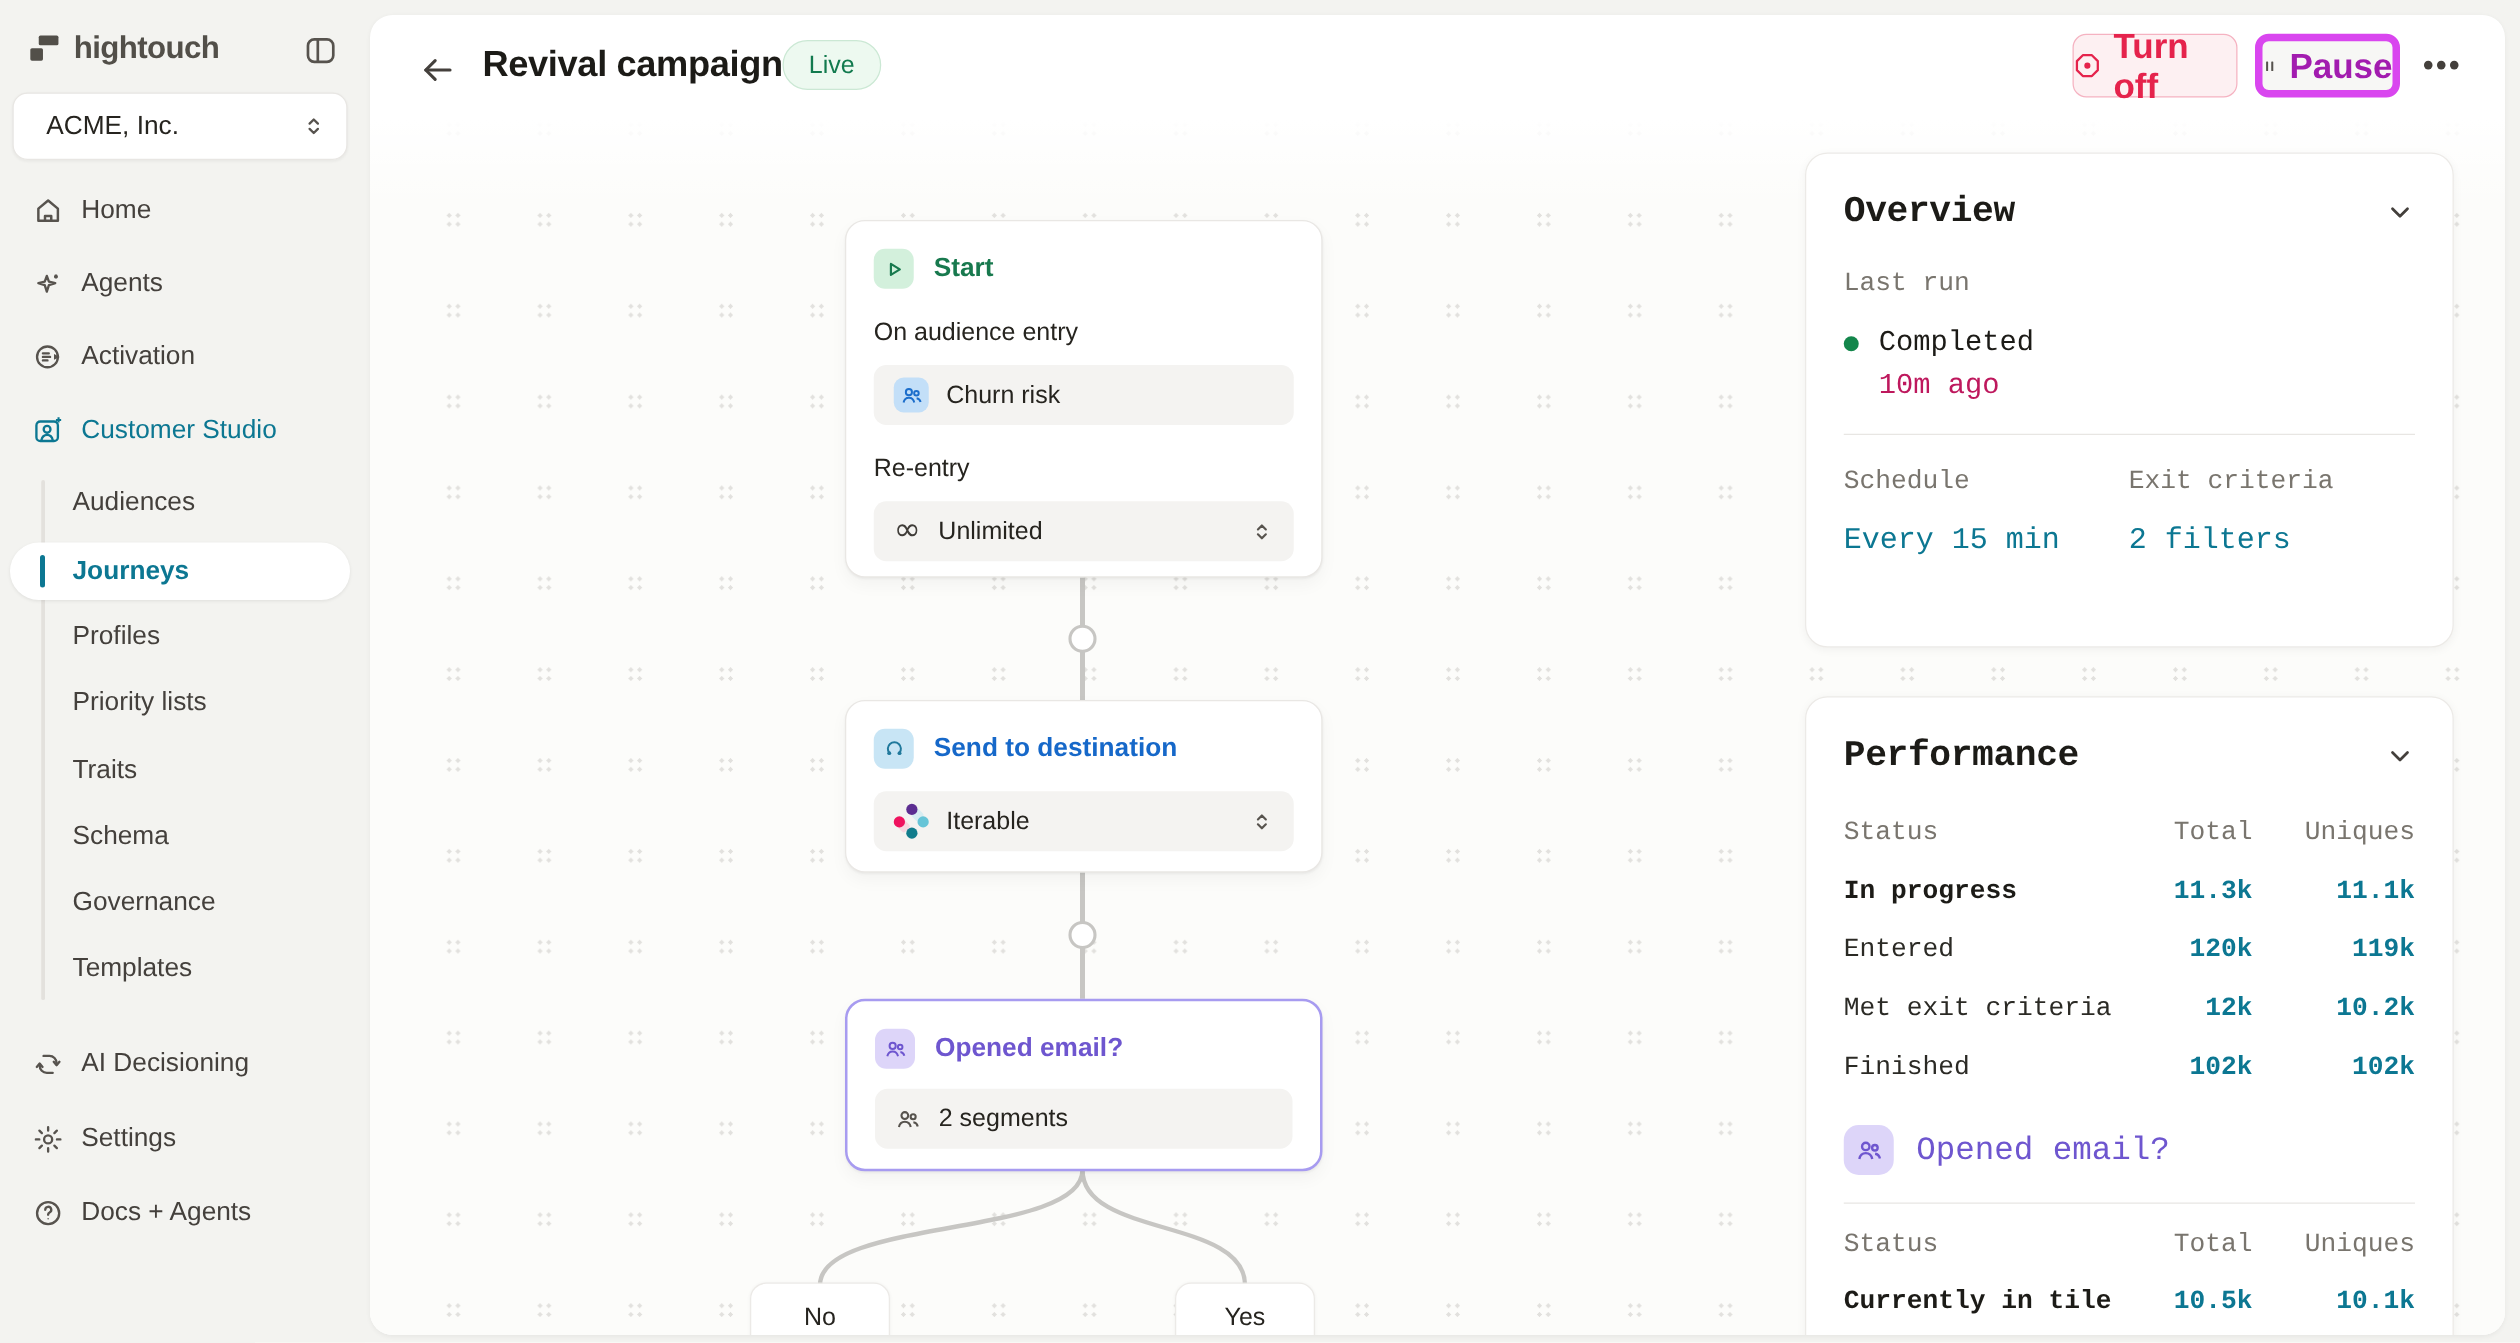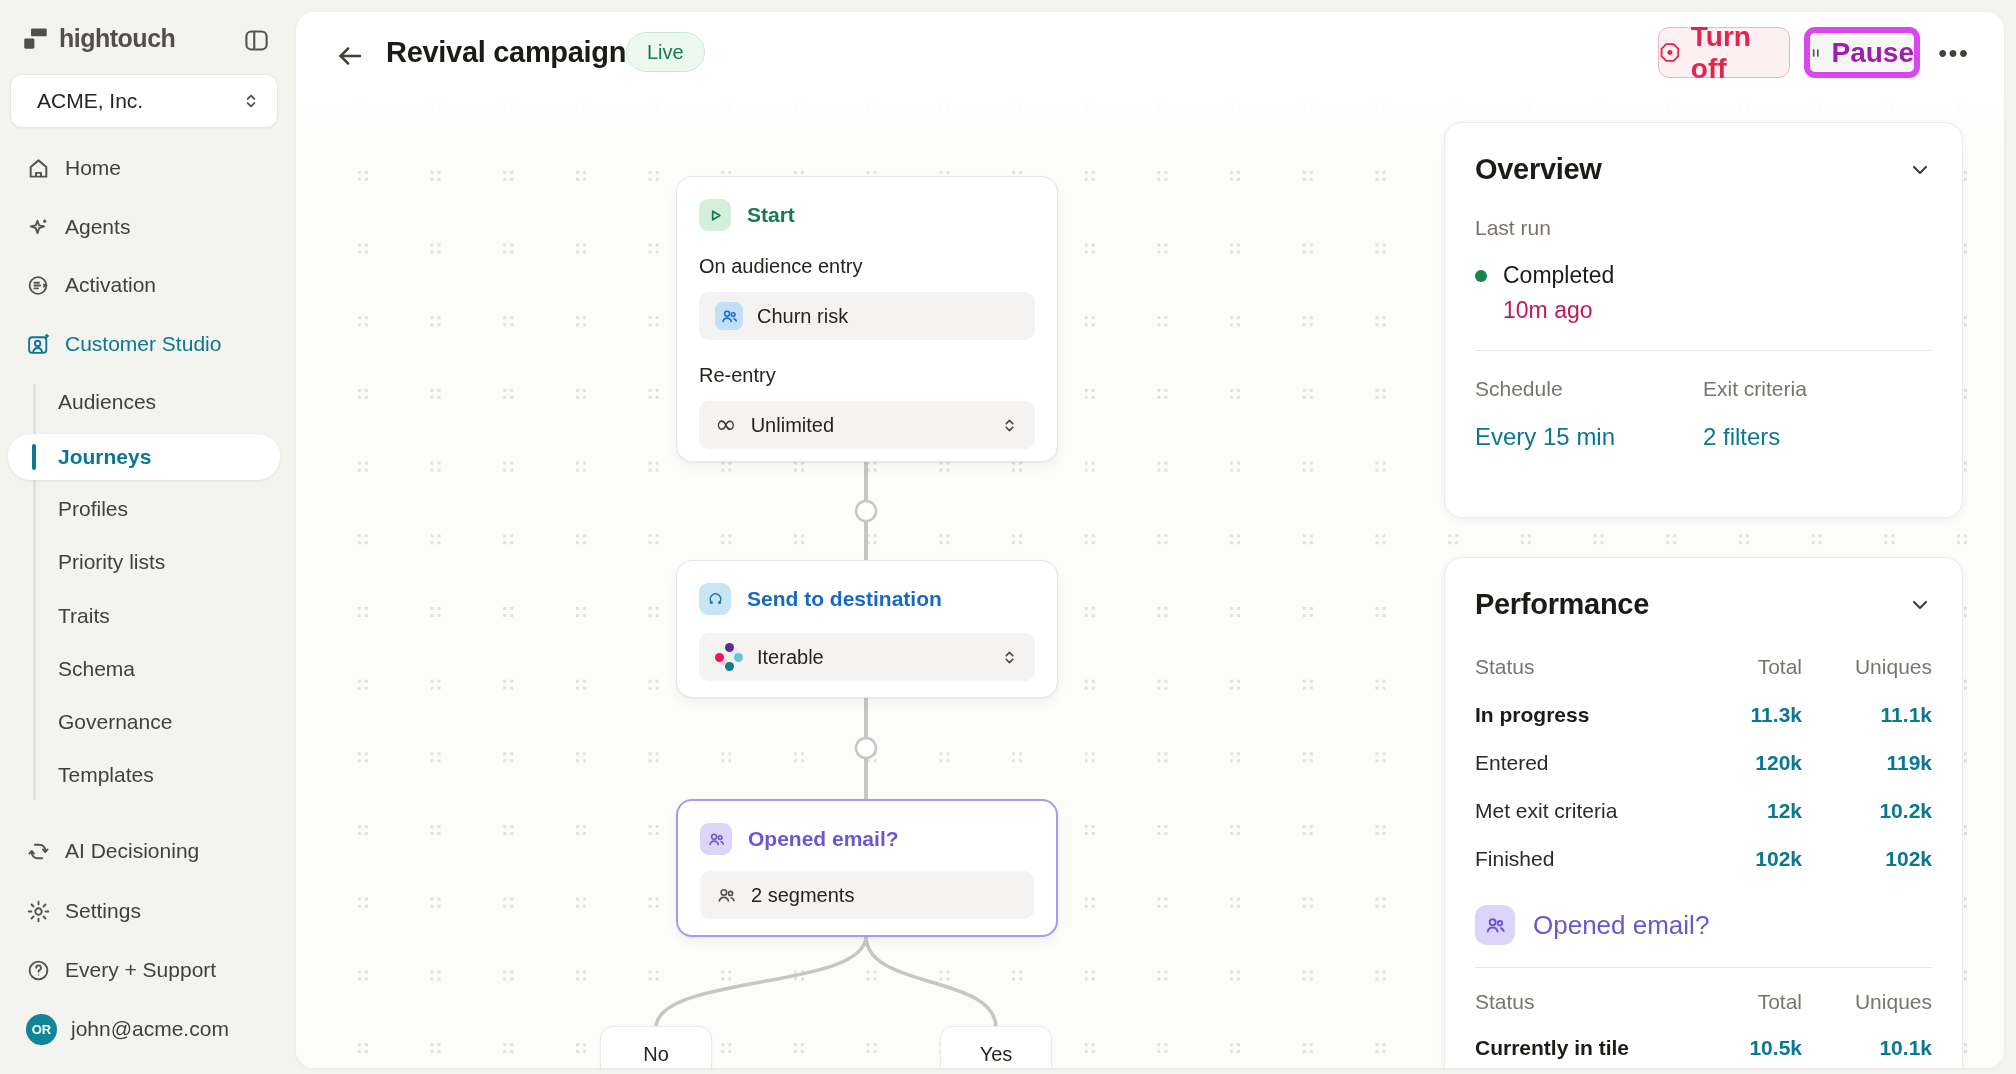--- a/index.html
+++ b/index.html
@@ -115,20 +115,21 @@
     display:flex; justify-content:center; padding-top:16px;
     font-size:20px; font-weight:500; color:#26241F; cursor:pointer;
   }
 
   
   .card {
     position:absolute; left:1148px; width:519px;
     background:#FFFFFF; border:1px solid #ECEAE7; border-radius:18px; z-index:3;
     box-shadow:0 2px 8px rgba(0,0,0,.05);
     padding:30px;
+    font-family:Liberation Mono, monospace;
   }
   .card-head { display:flex; align-items:center; justify-content:space-between; }
   .card-title { font-size:29px; font-weight:600; letter-spacing:-0.3px; color:#1C1B17; }
   .chev-btn { color:#44403C; cursor:pointer; }
   .gray-label { font-size:21px; color:#79756E; }
   .divider { height:1px; background:#E8E6E3; margin:26px 0; }
   .teal-link { font-size:24px; font-weight:500; color:#0C7792; cursor:pointer; }
   .perf-grid { display:grid; grid-template-columns:1fr 110px 130px; align-items:center; row-gap:24px; }
   .perf-grid .num { text-align:right; font-size:21px; font-weight:600; color:#0C7792; }
   .perf-grid .rowlab { font-size:21px; color:#2B2A25; }
@@ -242,25 +243,21 @@
       <path d="M12 2.6v2.6M12 18.8v2.6M2.6 12h2.6M18.8 12h2.6M5.3 5.3l1.9 1.9M16.8 16.8l1.9 1.9M18.7 5.3l-1.9 1.9M7.2 16.8l-1.9 1.9"></path>
     </svg>
     <span>Settings</span>
   </div>
   <div class="nav-item" style="top:948px">
     <svg class="nicon" viewBox="0 0 24 24" fill="none" stroke="currentColor" stroke-width="1.8" stroke-linecap="round">
       <circle cx="12" cy="12" r="8.5"></circle>
       <path d="M9.8 9.4a2.3 2.3 0 1 1 3.3 2.1c-.8.4-1.1.9-1.1 1.7"></path>
       <circle cx="12" cy="16.3" r="0.6" fill="currentColor" stroke="none"></circle>
     </svg>
-    <span>Every + Support</span>
-  </div>
-  <div class="nav-item" style="top:1007px">
-    <span class="avatar">OR</span>
-    <span>john@acme.com</span>
+    <span>Docs + Agents</span>
   </div>
 </div>
 
 <div class="panel">
 
   <div class="canvas">
     <div class="canvas-fade"></div>
   </div>
 
   <svg class="wires" width="1708" height="1056" viewBox="0 0 1708 1056">

